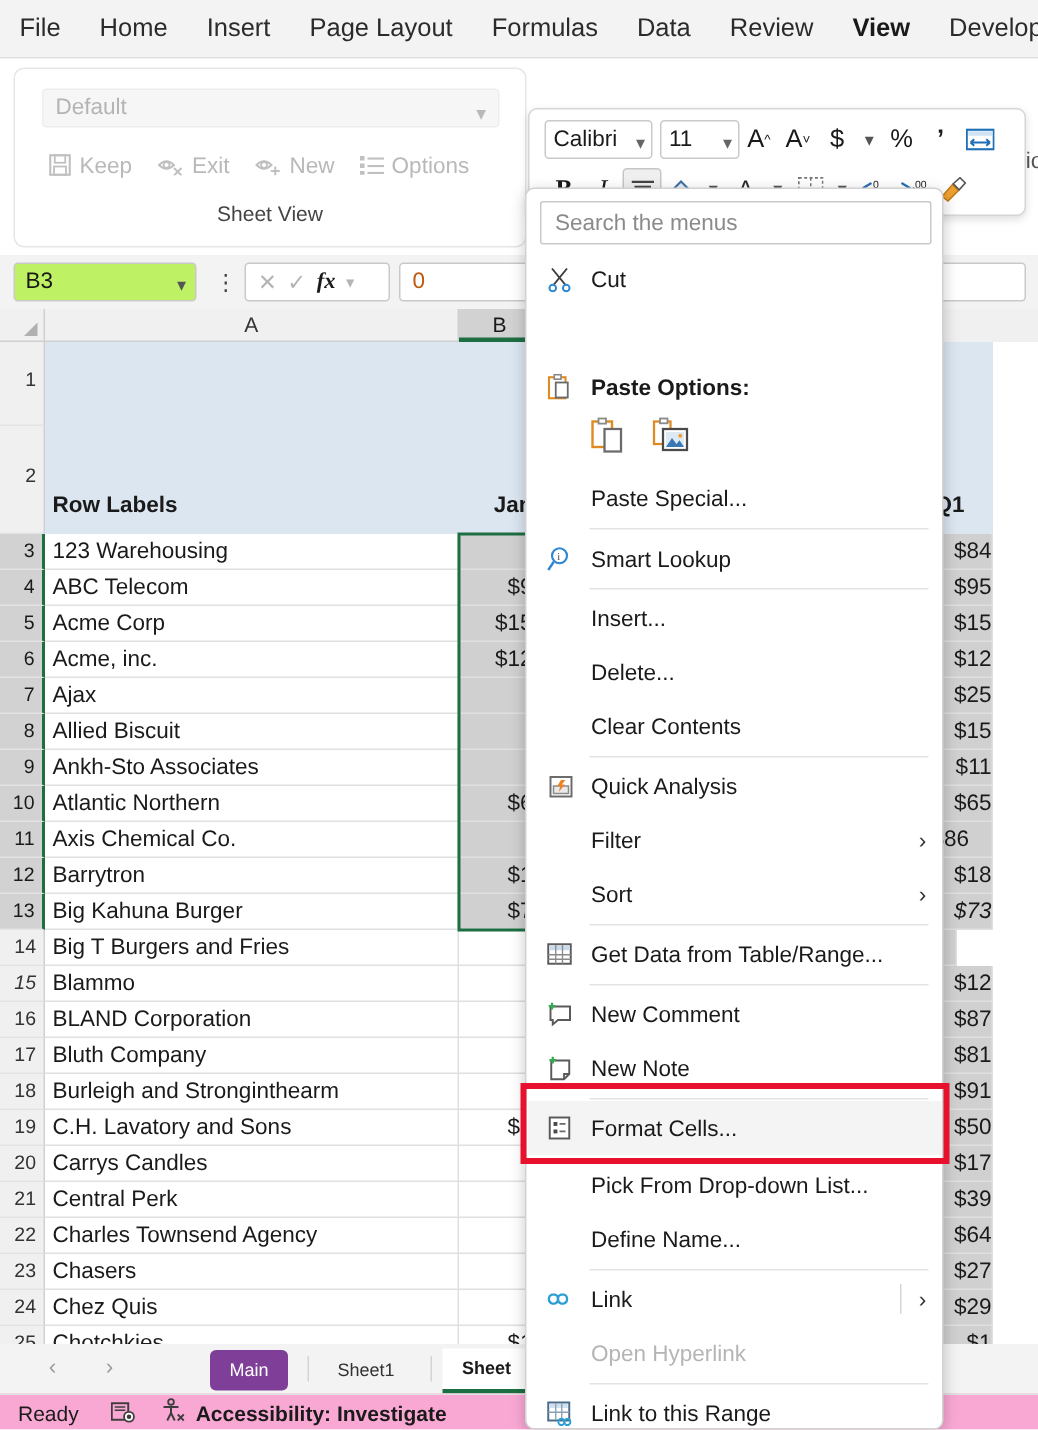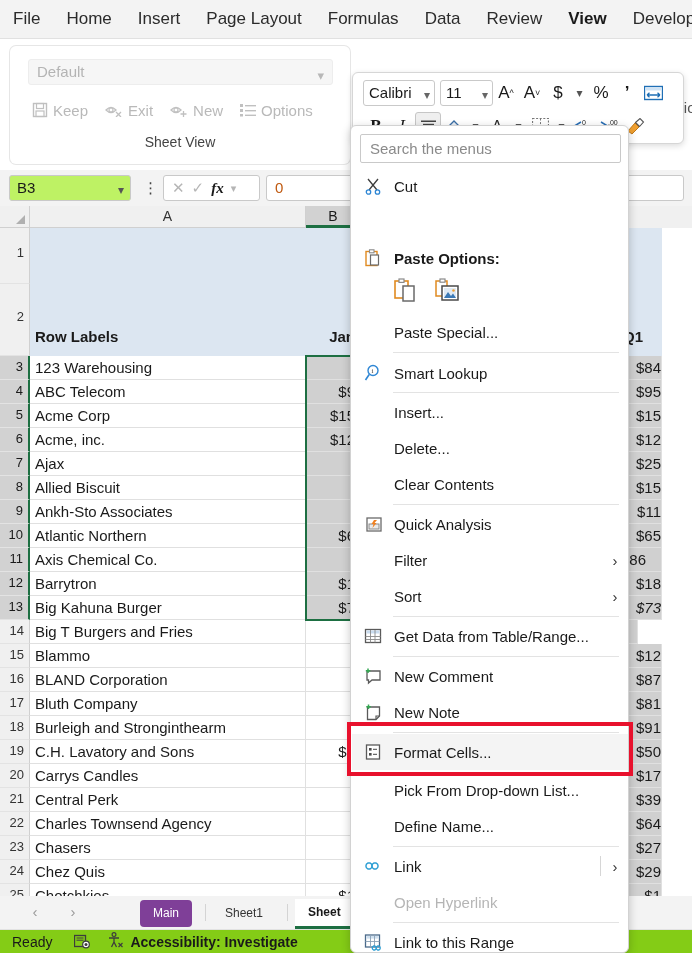--- a/index.html
+++ b/index.html
@@ -181,21 +181,21 @@
     position: absolute; top: 4px; height: 27px; line-height: 26px;
     font-size: 12px; color: #333; padding: 0 13px; white-space: nowrap;
   }
   .stab.purple { background: #7f3f98; color: #fff; border-radius: 4px; font-weight: normal; }
   .stab.active { background: #fff; color: #1a1a1a; font-weight: bold; border-bottom: 3px solid #1d6f42; height: 30px; top: 3px; }
   .tabsep { position: absolute; top: 8px; width: 1px; height: 17px; background: #d4d4d4; }
 
   
   .statusbar {
     position: absolute; left: 0; top: 929px; width: 692px; height: 24px;
-    background: #84cc16; border-top: 1px solid #e2e2e2;
+    background: #f9a8d4; border-top: 1px solid #e2e2e2;
     display: flex; align-items: center; font-size: 14px; color: #1a1a1a;
   }
   .sb-item { display: flex; align-items: center; gap: 6px; white-space: nowrap; }
 </style>
 </head>
 <body>
 
 <div id="app">
 
   <div class="tabstrip">
@@ -384,21 +384,21 @@
         <div class="rh sel" style="top: 176px; height: 24px; line-height: 22px;">5</div>
         <div class="rh sel" style="top: 200px; height: 24px; line-height: 22px;">6</div>
         <div class="rh sel" style="top: 224px; height: 24px; line-height: 22px;">7</div>
         <div class="rh sel" style="top: 248px; height: 24px; line-height: 22px;">8</div>
         <div class="rh sel" style="top: 272px; height: 24px; line-height: 22px;">9</div>
         <div class="rh sel" style="top: 296px; height: 24px; line-height: 22px;">10</div>
         <div class="rh sel" style="top: 320px; height: 24px; line-height: 22px;">11</div>
         <div class="rh sel" style="top: 344px; height: 24px; line-height: 22px;">12</div>
         <div class="rh sel" style="top: 368px; height: 24px; line-height: 22px;">13</div>
         <div class="rh" style="top: 392px; height: 24px; line-height: 22px;">14</div>
-        <div class="rh" style="top: 416px; height: 24px; line-height: 22px;">15</div>
+        <div class="rh" style="top: 416px; height: 24px; line-height: 22px; font-style: italic;">15</div>
         <div class="rh" style="top: 440px; height: 24px; line-height: 22px;">16</div>
         <div class="rh" style="top: 464px; height: 24px; line-height: 22px;">17</div>
         <div class="rh" style="top: 488px; height: 24px; line-height: 22px;">18</div>
         <div class="rh" style="top: 512px; height: 24px; line-height: 22px;">19</div>
         <div class="rh" style="top: 536px; height: 24px; line-height: 22px;">20</div>
         <div class="rh" style="top: 560px; height: 24px; line-height: 22px;">21</div>
         <div class="rh" style="top: 584px; height: 24px; line-height: 22px;">22</div>
         <div class="rh" style="top: 608px; height: 24px; line-height: 22px;">23</div>
         <div class="rh" style="top: 632px; height: 24px; line-height: 22px;">24</div>
         <div class="rh" style="top: 656px; height: 24px; line-height: 22px;">25</div>

